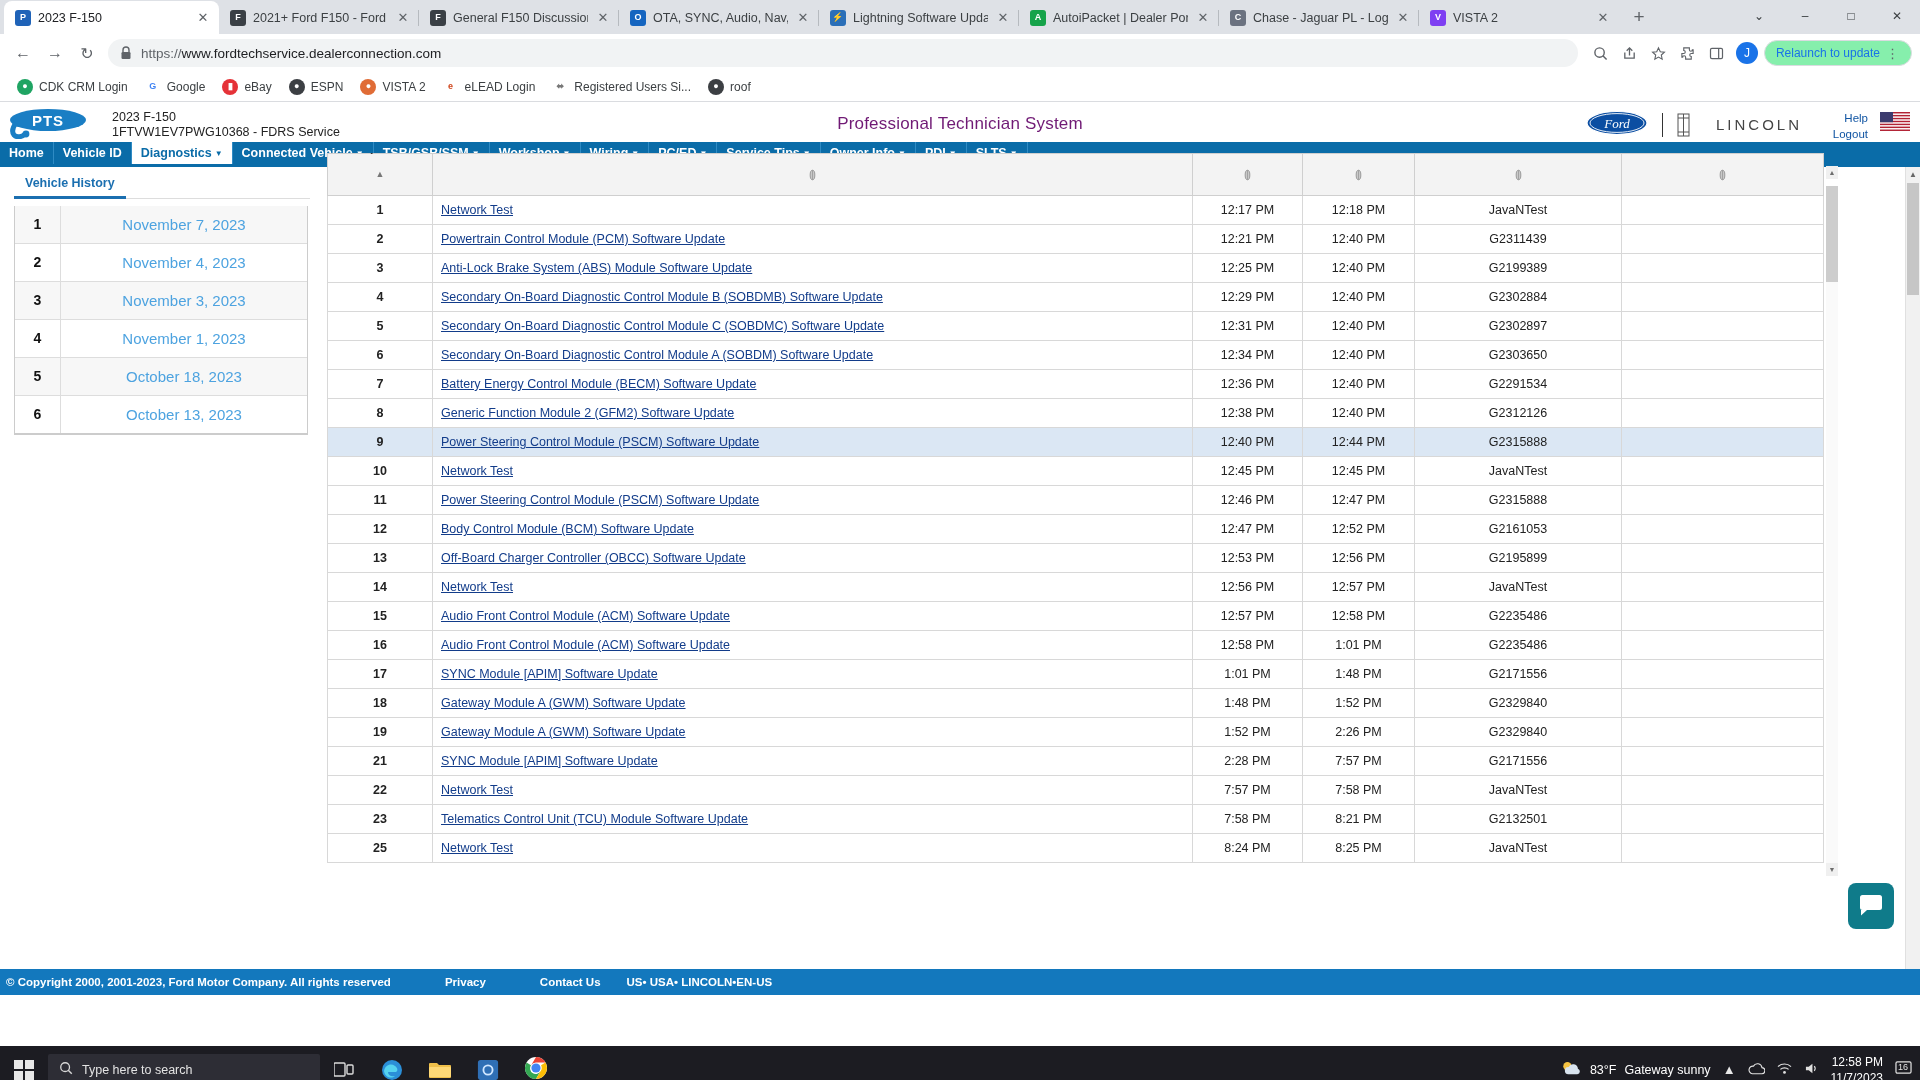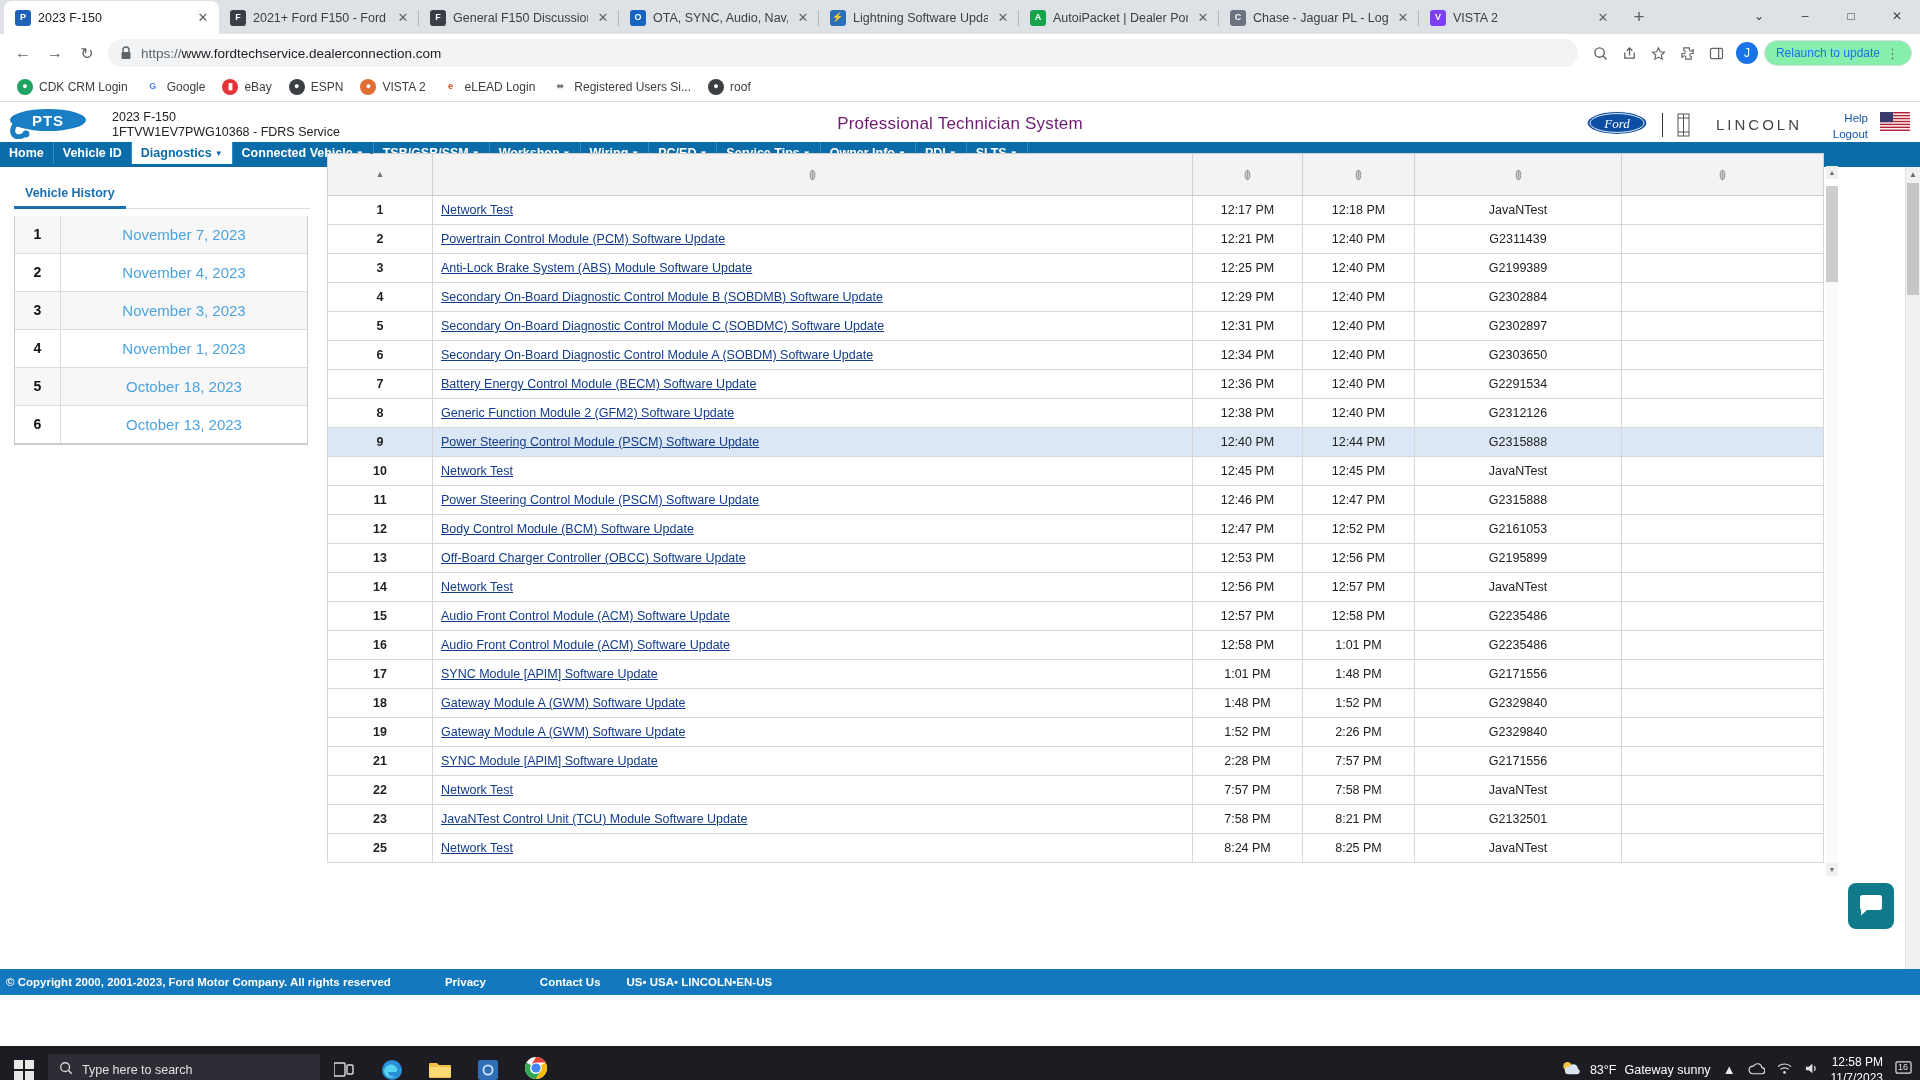--- a/index.html
+++ b/index.html
@@ -88,21 +88,21 @@
   .navitem { padding:0 9px; display:flex; align-items:center; gap:3px; white-space:nowrap;
              border-right:1px solid #2f8bc4; }
   .navitem:first-child { border-left:none; }
   .navitem.sel { background:#fff; color:#0a6ca8; }
   .caret { font-size:8px; line-height:1; position:relative; top:1px; }
   .navrule { height:3px; background:#0a6ca8; }
 
   
   .content { position:relative; height:828px; background:#fff; }
 
-  .tabcard { position:absolute; left:14px; top:14px; width:296px; }
+  .tabcard { position:absolute; left:14px; top:4px; width:296px; }
   .vh-tab { display:inline-block; font-size:12.5px; font-weight:bold; color:#1b6fb0;
             padding:5px 11px 6px; border-bottom:3px solid #1b6fb0; background:#fff; }
   .vh-rule { border-top:1px solid #dddddd; margin-top:-1px; }
 
   .datelist { margin-top:7px; border:1px solid #ccc; border-top:none; width:294px; }
   .daterow { display:flex; height:38px; align-items:center; border-bottom:1px solid #ddd; }
   .daterow:last-child { border-bottom:1px solid #ccc; }
   .daterow.alt { background:#f7f7f7; }
   .dr-num { width:46px; text-align:center; font-weight:bold; font-size:14px; color:#111;
             border-right:1px solid #ddd; line-height:37px; height:100%; }
@@ -663,21 +663,21 @@
               <tr class="">
                 <td class="c-seq">22</td>
                 <td class="c-act"><a href="#">Network Test</a></td>
                 <td class="c-time">7:57 PM</td>
                 <td class="c-time">7:58 PM</td>
                 <td class="c-res">JavaNTest</td>
                 <td class="c-res"></td>
               </tr>
               <tr class="">
                 <td class="c-seq">23</td>
-                <td class="c-act"><a href="#">JavaNTest Control Unit (TCU) Module Software Update</a></td>
+                <td class="c-act"><a href="#">Telematics Control Unit (TCU) Module Software Update</a></td>
                 <td class="c-time">7:58 PM</td>
                 <td class="c-time">8:21 PM</td>
                 <td class="c-res">G2132501</td>
                 <td class="c-res"></td>
               </tr>
               <tr class="">
                 <td class="c-seq">25</td>
                 <td class="c-act"><a href="#">Network Test</a></td>
                 <td class="c-time">8:24 PM</td>
                 <td class="c-time">8:25 PM</td>

